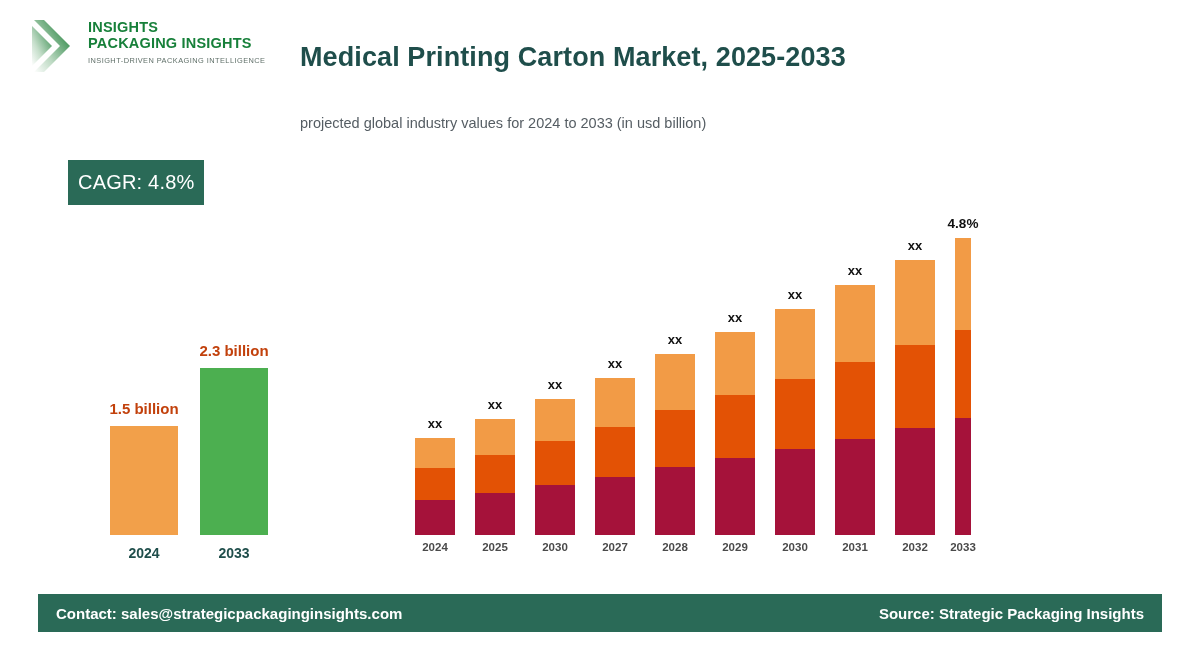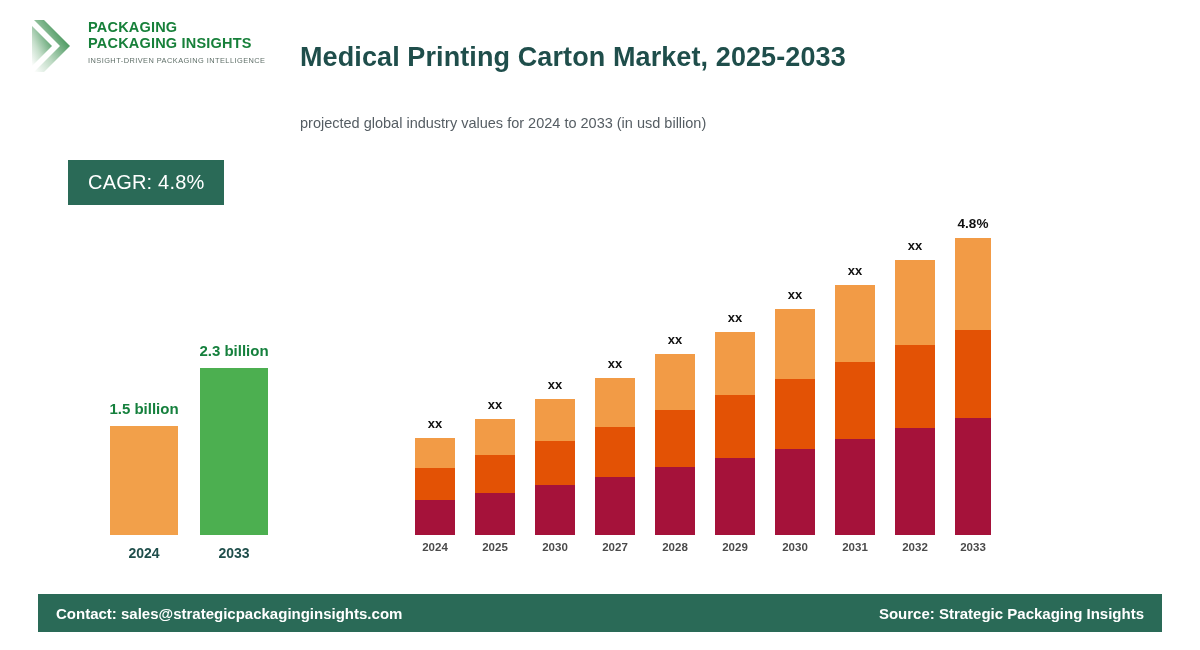--- a/index.html
+++ b/index.html
@@ -31,32 +31,32 @@
     color:#1F4E4B;letter-spacing:.1px;
   }
   #page-subtitle{
     position:absolute;left:300px;top:115px;width:600px;
     text-align:left;font-size:14.5px;color:#555d63;
   }
 
   
   #cagr-badge{
     position:absolute;left:68px;top:160px;
-    padding:11px 20px;background:#2A6A57;color:#ffffff;
+    padding:11px 10px;background:#2A6A57;color:#ffffff;
     font-size:20px;font-weight:normal;letter-spacing:.2px;
   }
 
   
   #left-chart{position:absolute;left:60px;top:300px;width:230px;height:270px;}
   .simple-bar-wrap{position:absolute;bottom:35px;}
   .simple-bar{width:68px;}
   .simple-val{
     position:absolute;bottom:100%;left:50%;transform:translateX(-50%);
     margin-bottom:9px;white-space:nowrap;
-    font-size:15px;font-weight:bold;color:#15803d;
+    font-size:15px;font-weight:bold;color:#c2410c;
   }
   .simple-cat{
     position:absolute;top:100%;left:50%;transform:translateX(-50%);
     margin-top:10px;white-space:nowrap;
     font-size:14px;font-weight:bold;color:#1F4E4B;
   }
 
   
   #stacked-chart{position:absolute;left:400px;top:200px;width:610px;height:360px;}
   .stack-col{position:absolute;bottom:25px;width:40px;}
@@ -93,21 +93,21 @@
           <stop offset="35%" stop-color="#BCD9C2"></stop>
           <stop offset="75%" stop-color="#4E9A62"></stop>
           <stop offset="100%" stop-color="#17803A"></stop>
         </linearGradient>
       </defs>
       <path d="M4 2 L30 28 L4 54 L14 54 L40 28 L14 2 Z" fill="url(#chevGrad)"></path>
       <path d="M2 8 L22 28 L2 48 Z" fill="url(#chevGrad)" opacity="0.85"></path>
     </svg>
   </div>
   <div id="logo-text">
-    <div class="logo-line">PACKAGING</div>
+    <div class="logo-line">INSIGHTS</div>
     <div class="logo-line">PACKAGING INSIGHTS</div>
     <div id="logo-tag">INSIGHT-DRIVEN PACKAGING INTELLIGENCE</div>
   </div>
 </div>
 
 <div id="page-title">Medical Printing Carton Market, 2025-2033</div>
 <div id="page-subtitle">projected global industry values for 2024 to 2033 (in usd billion)</div>
 
 <div id="cagr-badge">CAGR: 4.8%</div>
 
@@ -181,21 +181,21 @@
       <div class="seg" style="height: 96px; background: rgb(165, 18, 58);"></div>
       <div class="stack-cat">2031</div>
     </div>
     <div class="stack-col" style="left: 495px; width: 40px;">
       <div class="stack-label">xx</div>
       <div class="seg" style="height: 85px; background: rgb(242, 155, 70);"></div>
       <div class="seg" style="height: 83px; background: rgb(227, 82, 5);"></div>
       <div class="seg" style="height: 107px; background: rgb(165, 18, 58);"></div>
       <div class="stack-cat">2032</div>
     </div>
-    <div class="stack-col" style="left: 555px; width: 36px;">
+    <div class="stack-col" style="left: 555px; width: 16px;">
       <div class="stack-label pct">4.8%</div>
       <div class="seg" style="height: 92px; background: rgb(242, 155, 70);"></div>
       <div class="seg" style="height: 88px; background: rgb(227, 82, 5);"></div>
       <div class="seg" style="height: 117px; background: rgb(165, 18, 58);"></div>
       <div class="stack-cat">2033</div>
     </div>
   </div>
 
 <div id="footer">
   <span class="footer-text">Contact: sales@strategicpackaginginsights.com</span>

